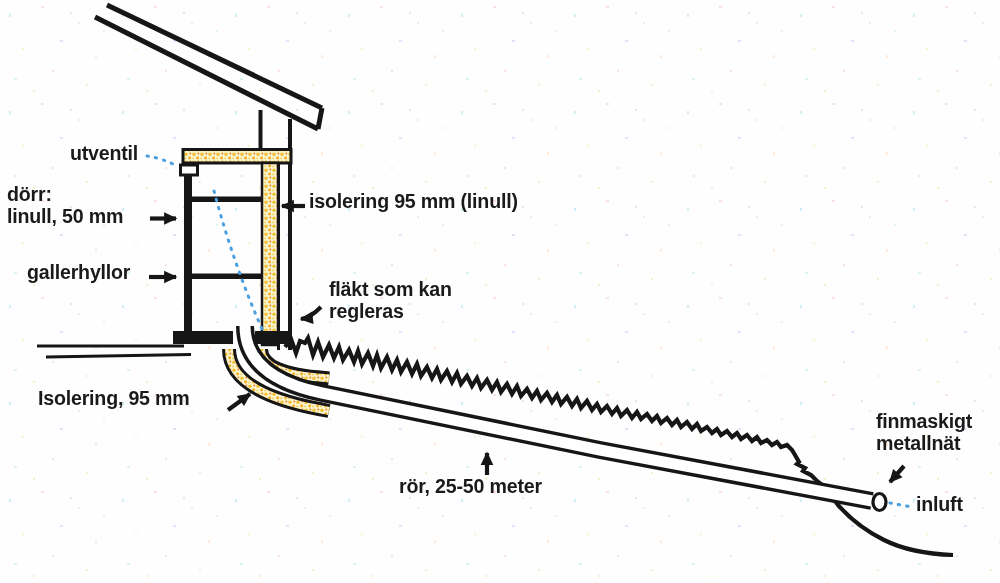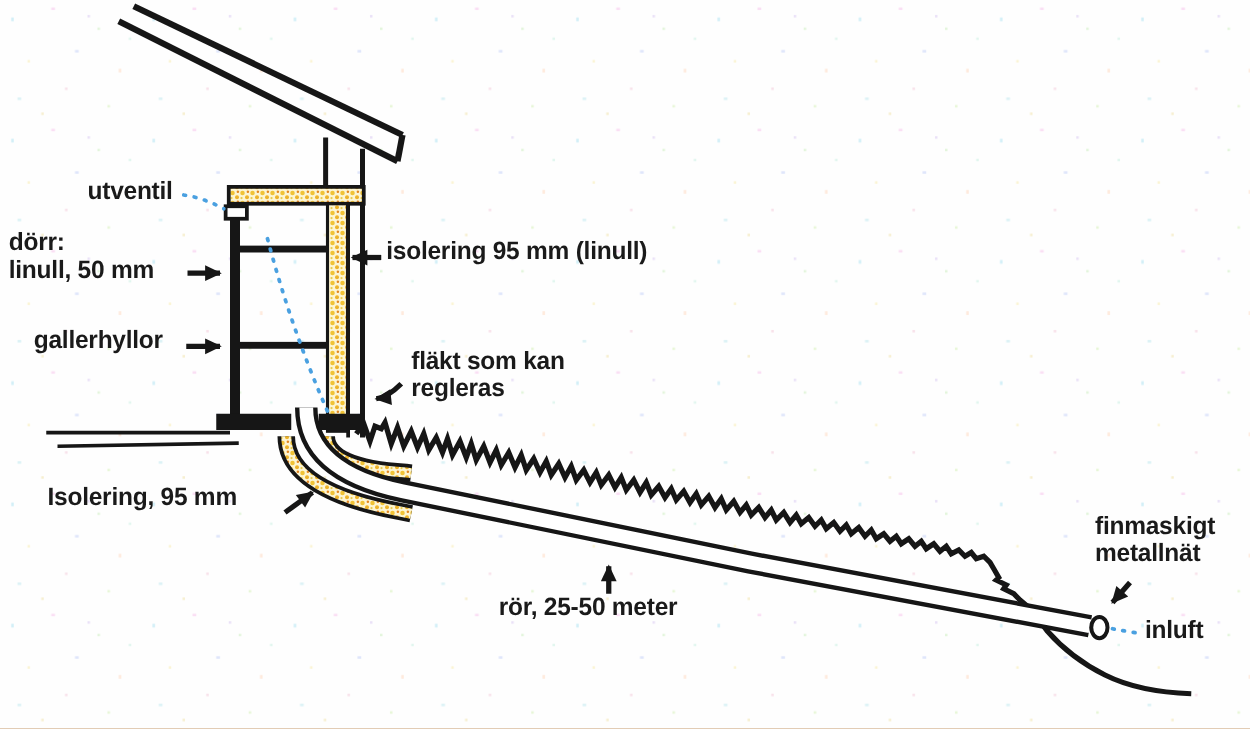--- a/index.html
+++ b/index.html
@@ -1,17 +1,17 @@
 <!DOCTYPE html>
 <html><head>
 <meta charset="utf-8">
 <style>
   html,body{margin:0;padding:0;background:#888;}
   #stage{
-    position:relative;width:1000px;height:583px;background:#fdba74;
+    position:relative;width:1000px;height:583px;background:#e5e5e5;
     overflow:hidden;font-family:"Liberation Sans",sans-serif;
   }
   #art{position:absolute;left:0;top:0;width:1000px;height:583px;}
   .lbl{
     position:absolute;font-weight:700;font-size:20px;line-height:22px;
     color:#1a1a1a;white-space:nowrap;letter-spacing:-0.2px;
     transform:scaleX(.98);transform-origin:left top;
   }
   .lbl span{display:block;}
 </style>

